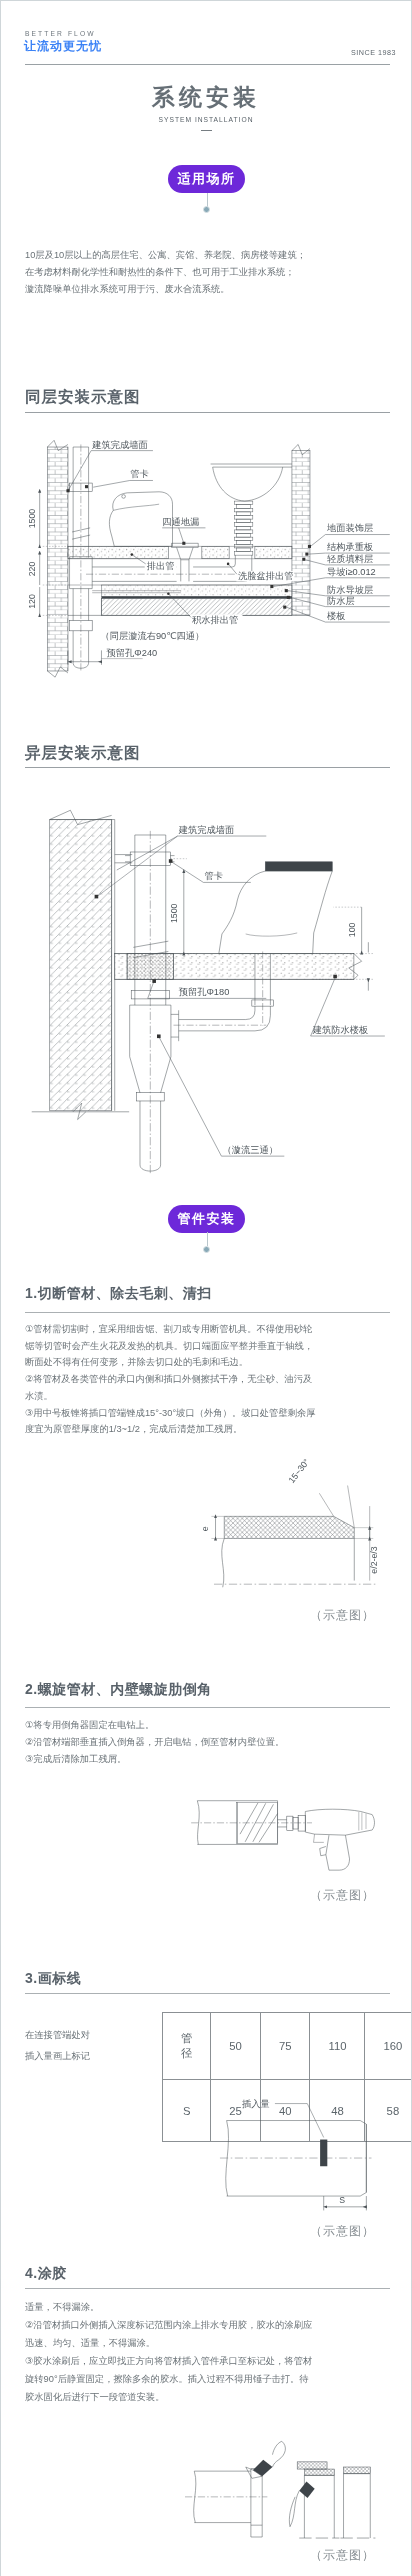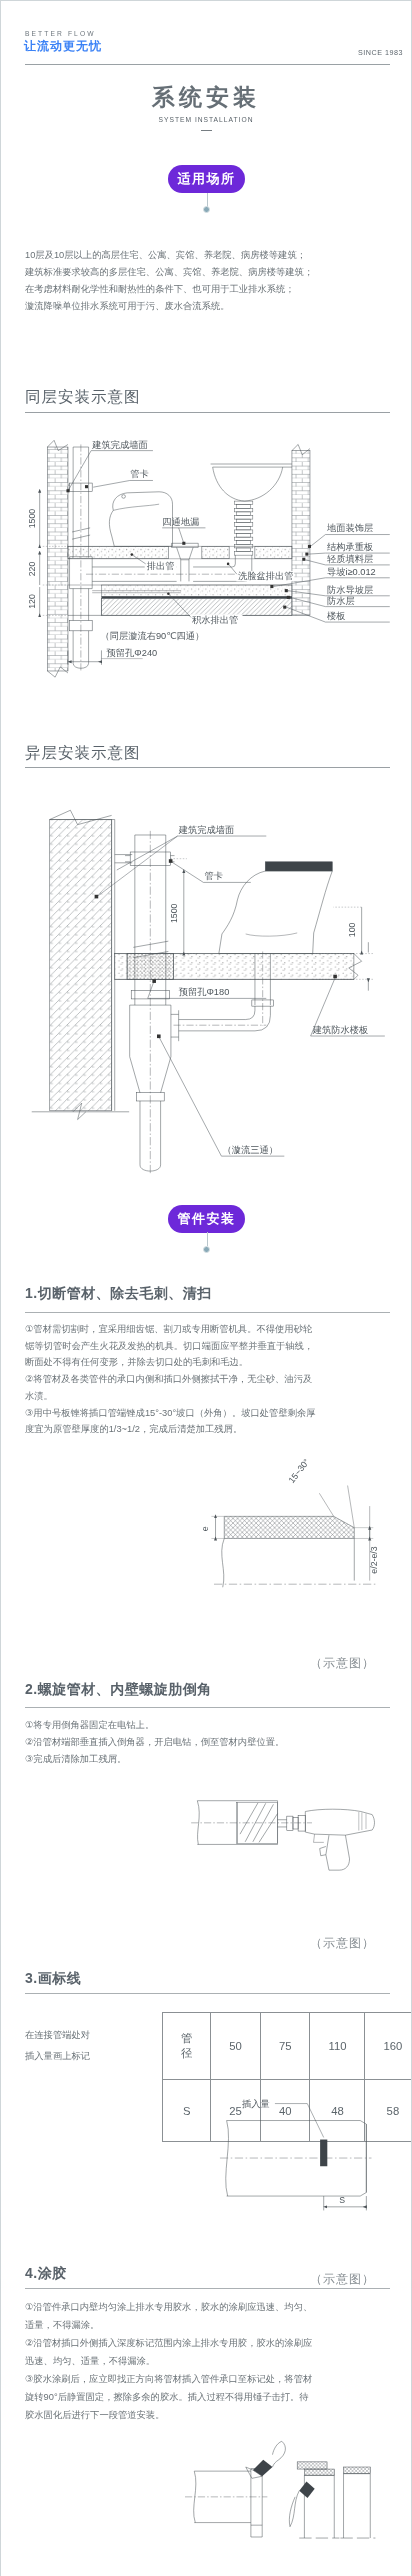--- a/index.html
+++ b/index.html
@@ -5,40 +5,40 @@
   html,body{margin:0;padding:0;background:#fff;}
   .page{
     position:relative;width:410px;height:2779px;margin:0;
     background:#fff;border:1px solid #cfd6d9;overflow:hidden;
     font-family:"Liberation Sans","DejaVu Sans",sans-serif;color:#686f75;
   }
   .abs{position:absolute;}
   
   .brand-en{left:24px;top:29px;font-size:6.7px;letter-spacing:2.1px;color:#6d767d;}
   .brand-cn{left:23px;top:37px;font-size:12px;font-weight:bold;color:#3b82f6;letter-spacing:1px;}
-  .since{right:8px;top:47px;font-size:7.2px;color:#5d666d;letter-spacing:0.5px;}
+  .since{right:15px;top:47px;font-size:7.2px;color:#5d666d;letter-spacing:0.5px;}
   .hr-header{left:24px;width:365px;top:63px;border-top:0.5px solid #9aa1a5;height:0;}
   
   .main-title{left:0;width:100%;top:81px;text-align:center;font-size:23px;font-weight:bold;color:#666f76;letter-spacing:4.1px;}
   .sub-title{left:0;width:100%;top:115px;text-align:center;font-size:6.7px;color:#565f66;letter-spacing:1px;}
   .title-dash{left:200px;top:129px;width:11.3px;border-top:1px solid #767d82;height:0;}
   
   .badge{left:167px;width:77px;height:28px;border-radius:14px;background:#6d28d9;
          color:#fff;font-size:13px;font-weight:bold;letter-spacing:1.5px;
          display:flex;align-items:center;justify-content:center;}
   .badge-line{left:206px;width:0.5px;height:14.4px;background:#b9c6cc;}
   .badge-dot{left:202px;width:5.2px;height:5.2px;border-radius:50%;background:#88a9b7;border:1px solid #d7e0e4;}
   
   .para{left:24px;font-size:9.3px;line-height:17px;color:#6a7277;}
-  .h2{left:24px;font-size:15.5px;font-weight:normal;color:#59626a;letter-spacing:1px;}
+  .h2{left:24px;font-size:15.5px;font-weight:bold;color:#59626a;letter-spacing:1px;}
   .h2-rule{left:24px;width:365px;border-top:0.5px solid #9aa0a4;height:0;}
   .h3{left:24px;font-size:14px;font-weight:bold;color:#59626a;letter-spacing:0.5px;}
   .h3-rule{left:24px;width:365px;border-top:0.5px solid #abb0b3;height:0;}
   .step-text{left:24px;font-size:9.3px;color:#6a7277;}
-  .note{font-size:12px;color:#868d92;letter-spacing:1px;margin-top:48px;}
+  .note{font-size:12px;color:#868d92;letter-spacing:1px;}
   
   table.mark{border-collapse:collapse;}
   table.mark td{border:0.5px solid #8b9094;width:42px;height:25px;text-align:center;
                 font-size:11.3px;color:#5c656b;padding:18px;}
   svg text{font-family:"Liberation Sans","DejaVu Sans",sans-serif;}
   .dlab{font-size:18px;fill:#4e565c;}
   .ddim{font-size:17px;fill:#4e565c;}
 </style>
 </head>
 <body>
@@ -53,21 +53,20 @@
   <div class="abs main-title">系统安装</div>
   <div class="abs sub-title">SYSTEM INSTALLATION</div>
   <div class="abs title-dash"></div>
 
   <div class="abs badge" style="top:164px">适用场所</div>
   <div class="abs badge-line" style="top:192px"></div>
   <div class="abs badge-dot" style="top:205px"></div>
 
   <div class="abs para" style="top:246px">
     <div>10层及10层以上的高层住宅、公寓、宾馆、养老院、病房楼等建筑；</div>
-    <div>建筑标准要求较高的多层住宅、公寓、宾馆、养老院、病房楼等建筑；</div>
     <div>在考虑材料耐化学性和耐热性的条件下、也可用于工业排水系统；</div>
     <div>漩流降噪单位排水系统可用于污、废水合流系统。</div>
   </div>
 
   <div class="abs h2" style="top:386px">同层安装示意图</div>
   <div class="abs h2-rule" style="top:411px"></div>
 
   <svg class="abs" style="left:23px;top:428px" width="366" height="260" viewBox="0 0 710 505">
     <defs>
       <pattern id="brick1" width="24" height="16" patternUnits="userSpaceOnUse">
@@ -441,21 +440,20 @@
       <path d="M210 243 H287" marker-start="url(#ar5)" marker-end="url(#ar5)"></path>
     </g>
     <text class="dlab" x="48" y="48">插入量</text>
     <text class="ddim" x="243" y="236" text-anchor="middle">S</text>
   </svg>
   <div class="abs note" style="top:2222px;right:36px">（示意图）</div>
 
   <div class="abs h3" style="top:2264px">4.涂胶</div>
   <div class="abs h3-rule" style="top:2287px"></div>
   <div class="abs step-text" style="top:2297px;line-height:18px">
-    <div>①沿管件承口内壁均匀涂上排水专用胶水，胶水的涂刷应迅速、均匀、</div>
     <div>适量，不得漏涂。</div>
     <div>②沿管材插口外侧插入深度标记范围内涂上排水专用胶，胶水的涂刷应</div>
     <div>迅速、均匀、适量，不得漏涂。</div>
     <div>③胶水涂刷后，应立即找正方向将管材插入管件承口至标记处，将管材</div>
     <div>旋转90°后静置固定，擦除多余的胶水。插入过程不得用锤子击打。待</div>
     <div>胶水固化后进行下一段管道安装。</div>
   </div>
 
   <svg class="abs" style="left:184px;top:2439px" width="193" height="106" viewBox="0 0 375 205">
     <defs>

